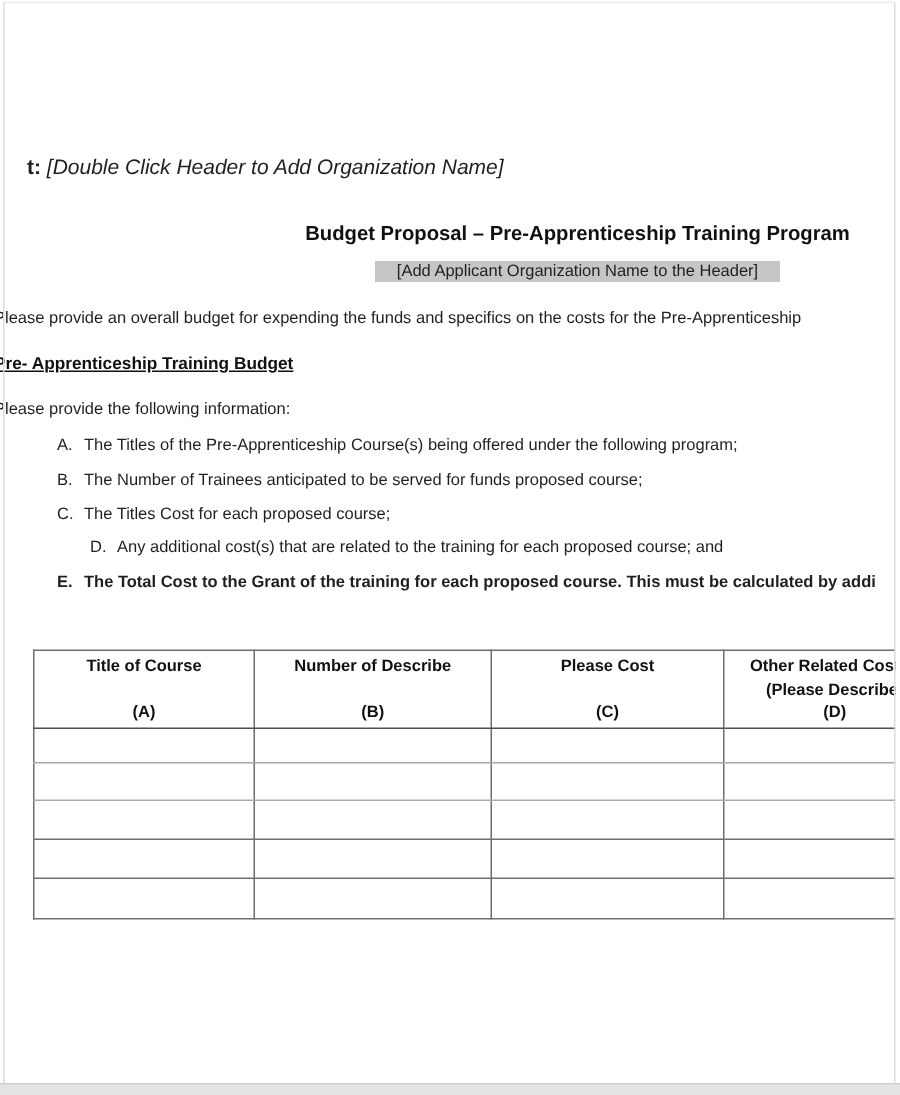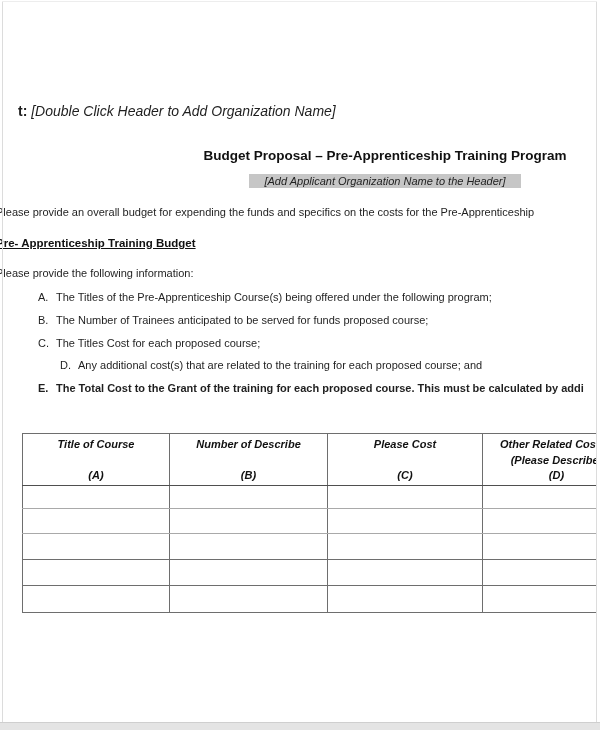--- a/index.html
+++ b/index.html
@@ -20,40 +20,40 @@
   .header-note{left:18px;top:103px;font-size:14px;}
   .header-note .pfx{font-weight:bold;font-style:normal;}
   .header-note .it{font-style:italic;}
   .doc-title{
     left:0;top:148px;width:770px;text-align:center;
     font-size:13.5px;font-weight:bold;color:#111;
   }
   .subtitle-row{left:0;top:175px;width:770px;text-align:center;font-size:11px;}
   .subtitle-hl{
     background:var(--highlight,#c6c6c6);
-    font-style:italic;padding:1px 15px;color:#222;text-align:right;
+    padding:1px 15px;color:#222;text-align:right;
   }
   .intro{left:-4px;top:206px;font-size:11px;}
   .section-heading{
     left:-4px;top:237px;font-size:11.5px;font-weight:bold;
     text-decoration:underline;color:#111;
   }
   .list-intro{left:-4px;top:267px;font-size:11px;}
   .list-item{left:38px;font-size:11px;}
   .li-label{display:inline-block;width:18px;}
   .item-a{top:291px;} .item-b{top:314px;} .item-c{top:337px;}
   .item-d{top:359px;padding-left:22px;} .item-e{top:382px;font-weight:bold;}
   
   table.budget{
     position:absolute;left:22px;top:433px;
     border-collapse:collapse;table-layout:fixed;width:608px;
   }
   table.budget th, table.budget td{
     border:1px solid var(--table-border,#6e6e6e);
-    padding:0;margin:0;font-style:italic;
+    padding:0;margin:0;
   }
   table.budget thead th{
     height:51px;box-sizing:border-box;
     border-bottom:1px solid #4f4f4f;
     font-size:11px;font-weight:bold;color:#111;
     vertical-align:top;
   }
   .th-inner{
     display:flex;flex-direction:column;justify-content:space-between;
     height:46px;padding:3px 2px 2px 2px;line-height:15px;text-align:center;

